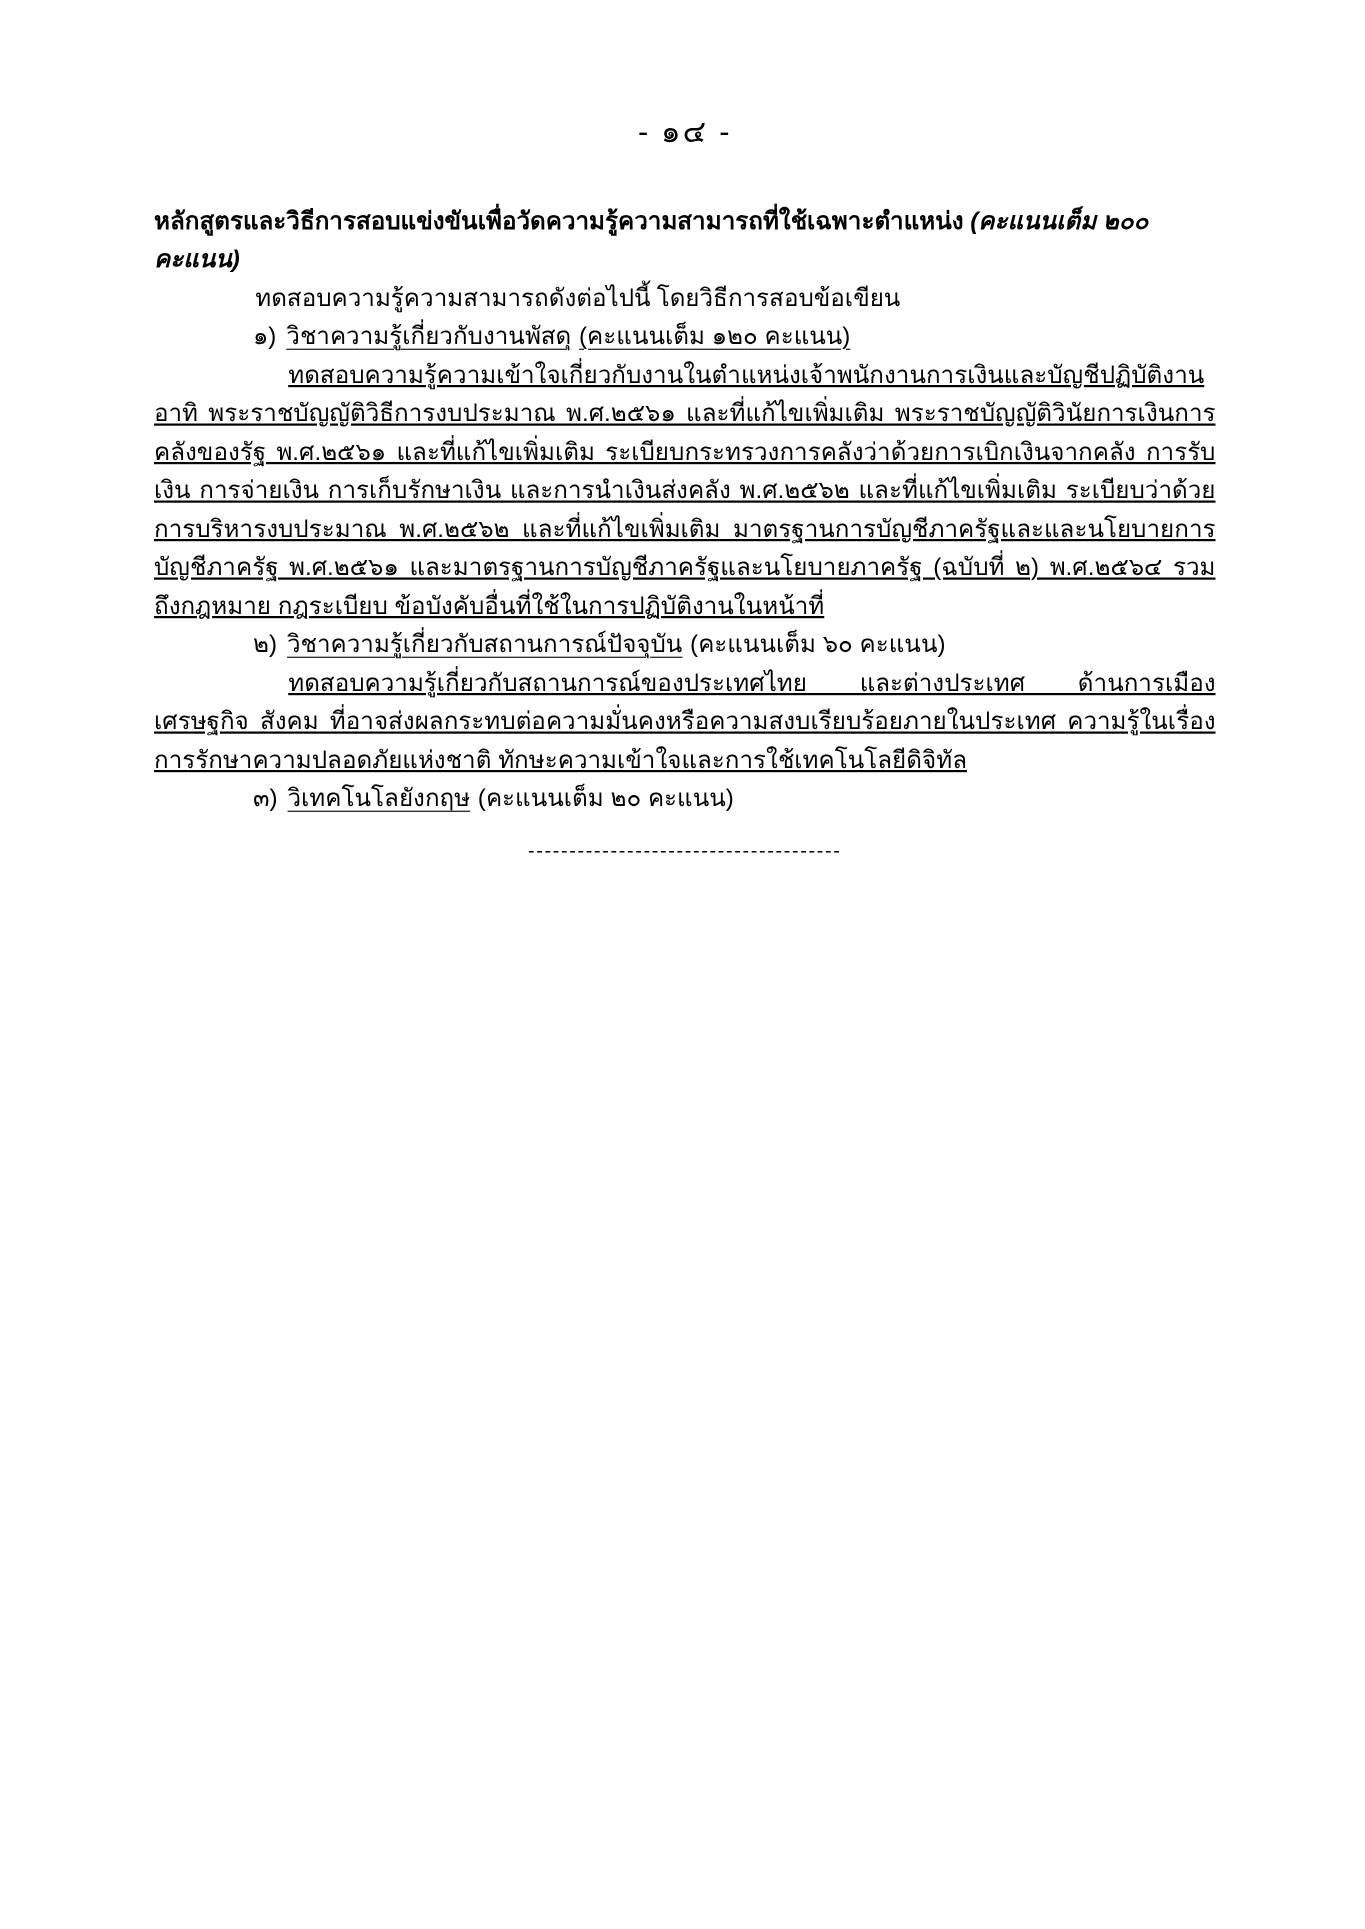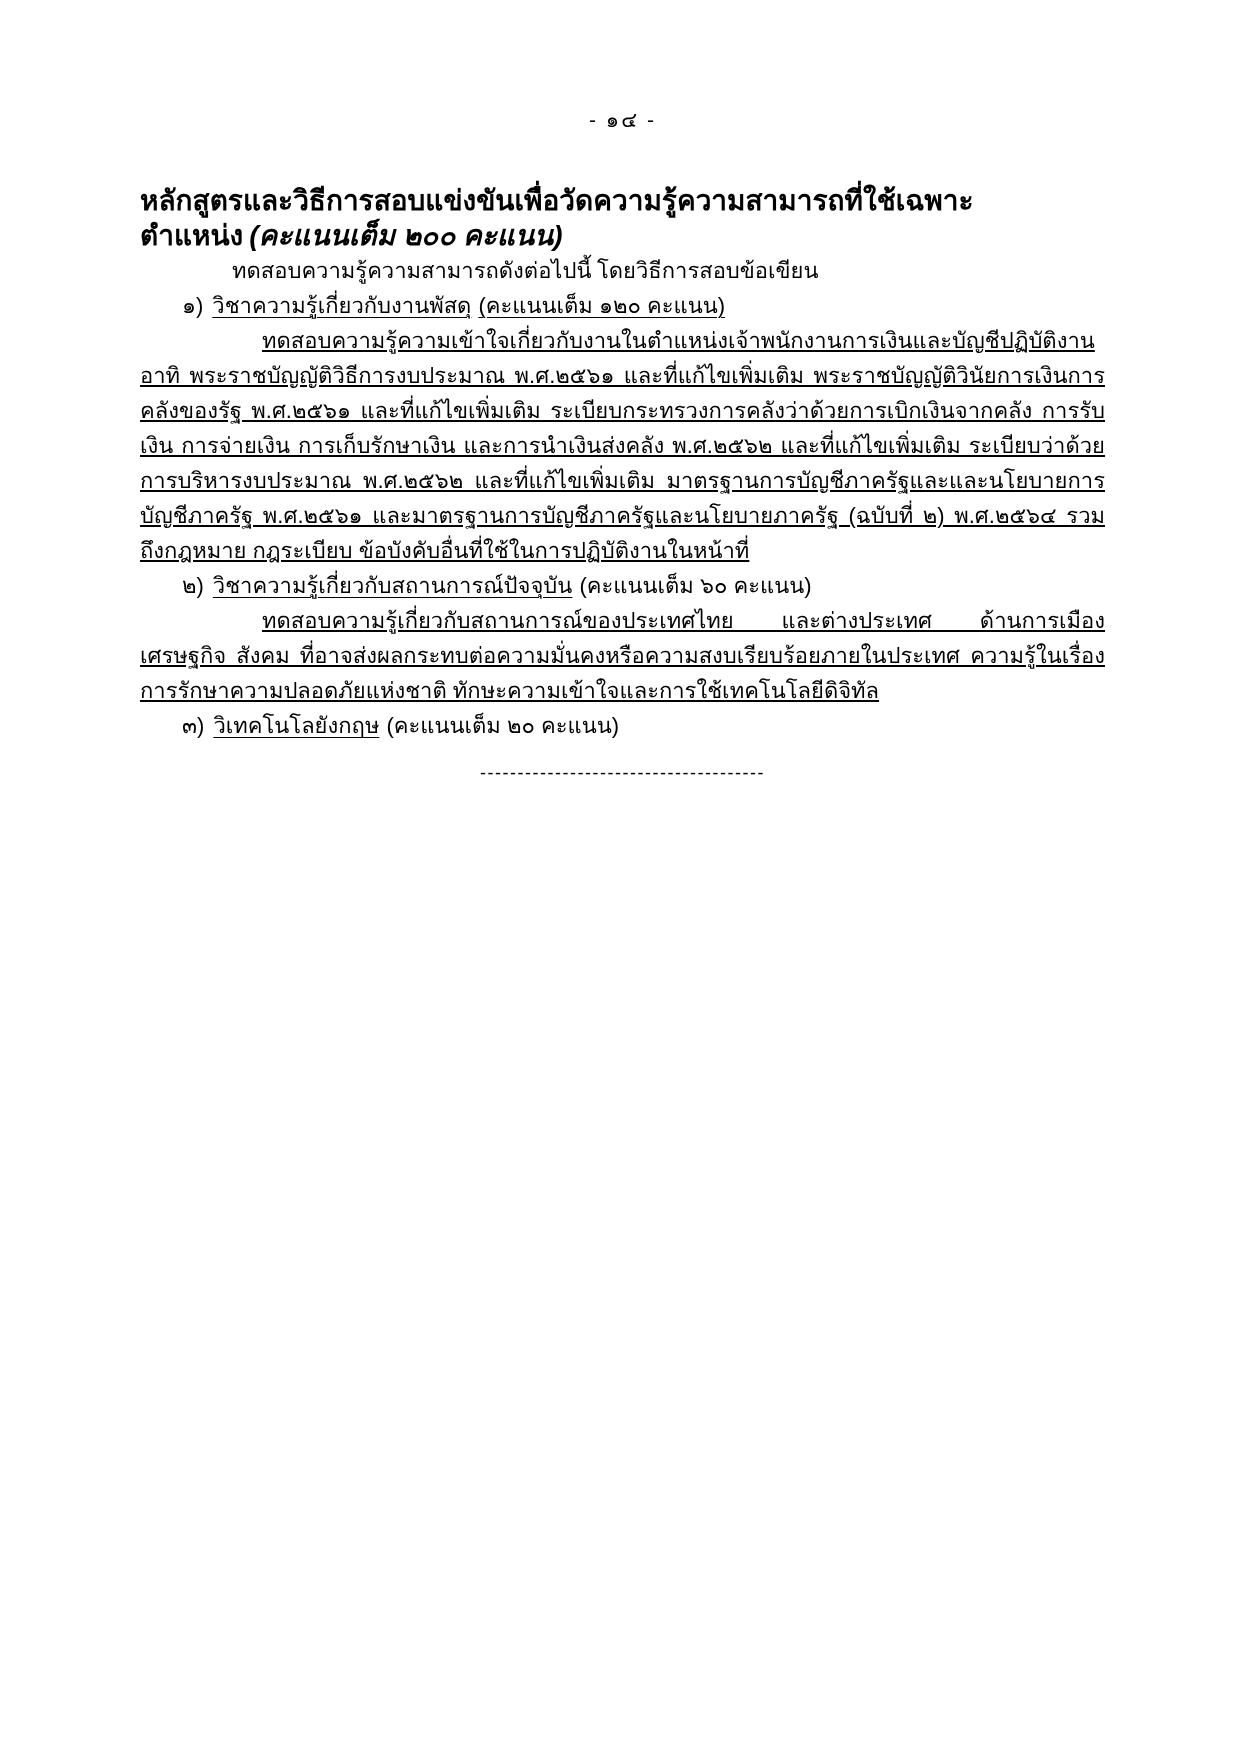--- a/index.html
+++ b/index.html
@@ -16,47 +16,47 @@
   }
   .page {
     box-sizing: border-box;
     width: 1241px;
     height: 1754px;
     padding: 106px 136px 0 140px;
     overflow: hidden;
   }
   .pagenum {
     text-align: center;
-    font-size: 21px;
+    font-size: 28px;
     line-height: 28px;
     letter-spacing: 2px;
   }
   .doc-heading {
     margin-top: 49px;
-    font-size: 28px;
+    font-size: 22px;
     font-weight: bold;
     line-height: 35px;
   }
   .doc-heading .score {
     font-style: italic;
     margin-left: 6px;
   }
   p {
     margin: 0;
     font-size: 22px;
     line-height: 35px;
     text-align: justify;
   }
   .intro {
     text-indent: 92px;
     text-align: left;
     font-family: Liberation Serif, serif;
   }
   .sec-head {
-    margin-left: 42px;
+    margin-left: 90px;
     text-align: left;
   }
   .sec-head .num {
     margin-right: 9px;
   }
   .u {
     text-decoration: underline;
     text-underline-offset: 4px;
     text-decoration-thickness: 1px;
   }

